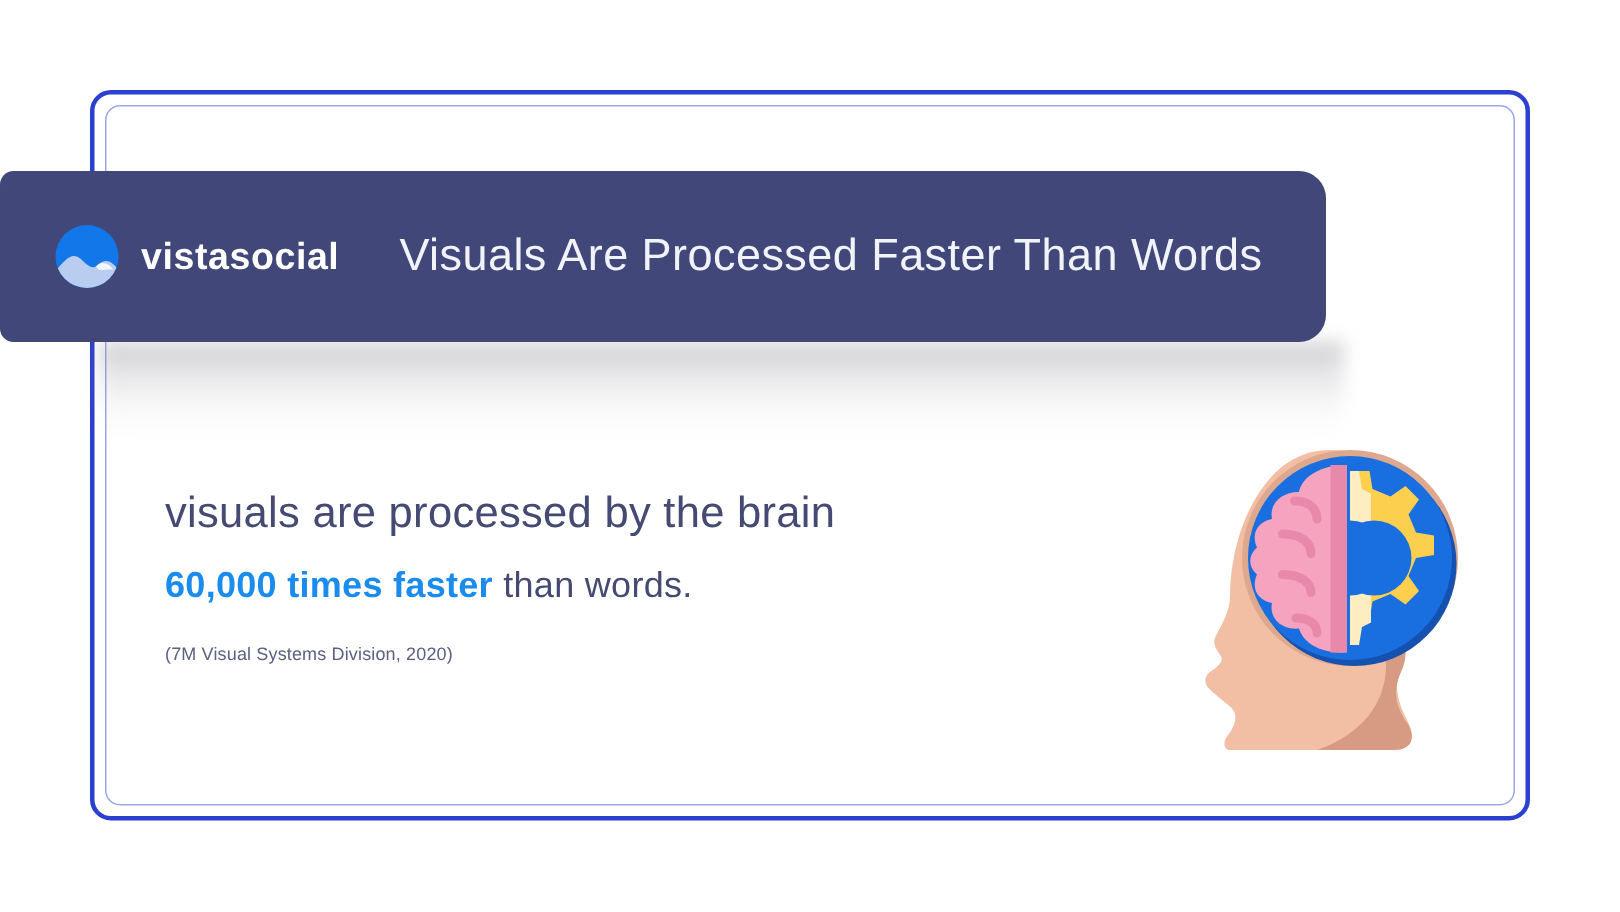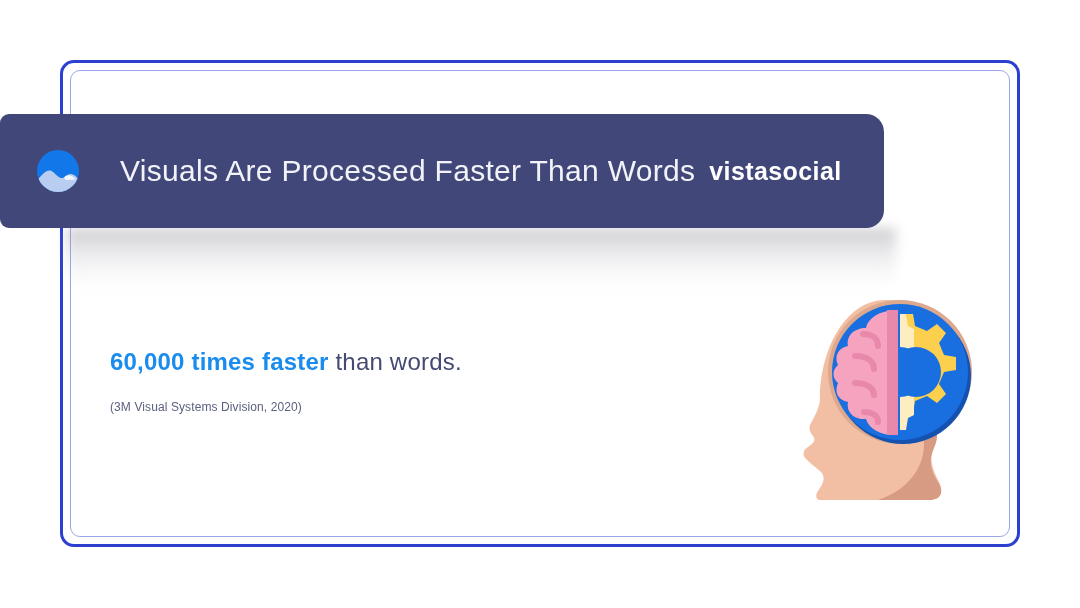--- a/index.html
+++ b/index.html
@@ -162,28 +162,29 @@
           </clipPath>
       </defs>
       <circle cx="22" cy="22" r="21" fill="#1277e8"></circle>
       <g clip-path="url(#logoClip)">
         <path d="M1 44 L1 32 C7 24 12 19 17 23 C22 27 25 32 30 27 C34 23 39 25 43 31 L43 44 Z" fill="#b9cdf0"></path>
         <path d="M28 28.6 C31 25 35.5 25.6 39.5 30.5 L30 31 Z" fill="#f2f6fd"></path>
       </g>
     </svg>
   </span>
 
+  <span id="brand-wordmark">vistasocial</span>
+
   <span id="header-title">Visuals Are Processed Faster Than Words</span>
-
-  <span id="brand-wordmark">vistasocial</span>
 </div>
 
 <div id="stat-text-block">
+  <div id="stat-line-primary">visuals are processed by the brain</div>
   <div id="stat-line-secondary"><span class="stat-highlight">60,000 times faster</span><span> than words.</span></div>
-  <div id="stat-citation">(3M Visual Systems Division, 2020)</div>
+  <div id="stat-citation">(7M Visual Systems Division, 2020)</div>
 </div>
 
 <div id="brain-head-illustration">
   <svg viewBox="0 0 230 248" width="230" height="248" aria-hidden="true">
 
     <g>
       <path d="M128 12
                C 170 12 196 40 197 78
                C 198 112 182 134 176 152
                C 171 168 173 178 180 192

